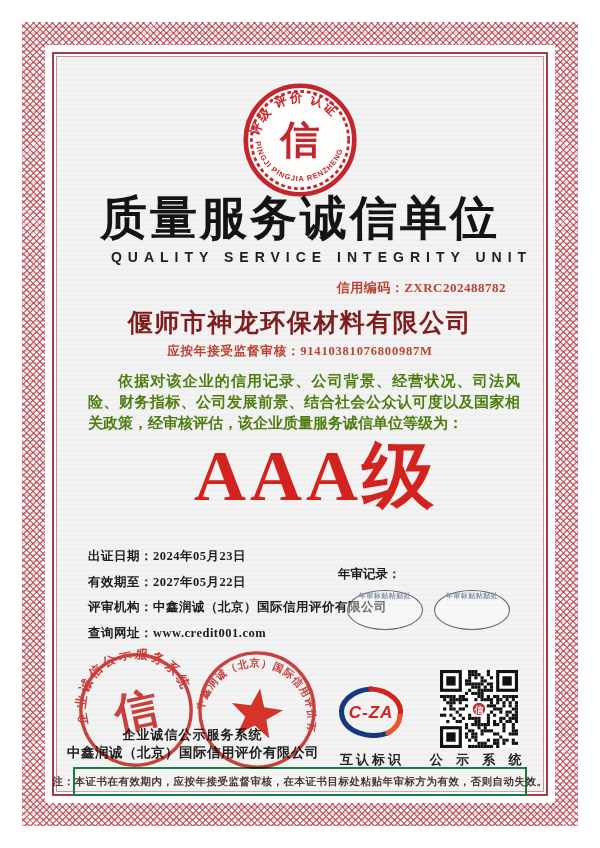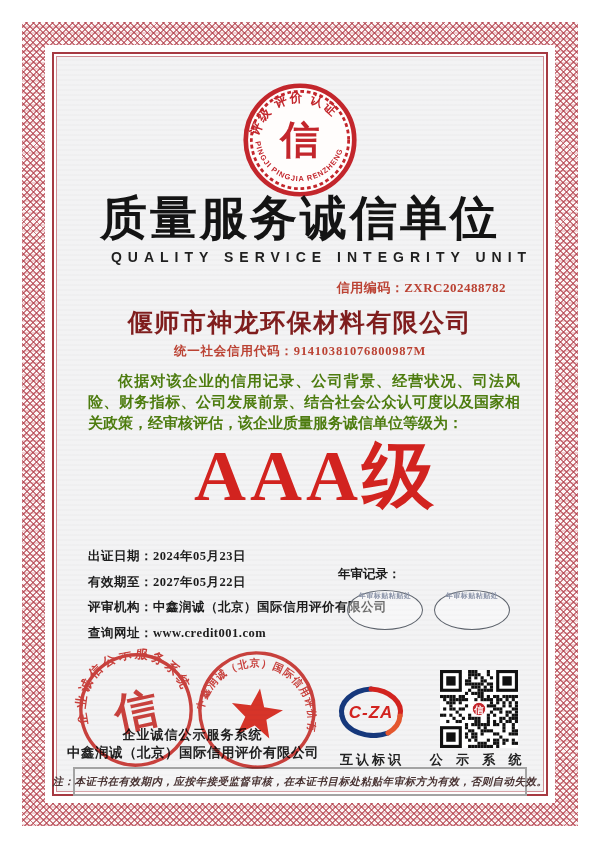--- a/index.html
+++ b/index.html
@@ -55,22 +55,22 @@
   .seal-left{left:77px;top:651px;width:118px;height:118px;transform:rotate(-12deg);}
   .seal-right{left:196px;top:649px;width:122px;height:122px;transform:rotate(8deg);}
 
   .cza{left:336px;top:686px;width:70px;height:52px;}
   .cza-label{left:328px;top:751px;width:88px;text-align:center;font-size:13px;font-weight:900;
     letter-spacing:3px;color:#222;}
   .qr{left:440px;top:670px;width:78px;height:78px;}
   .qr-label{left:428px;top:751px;width:100px;text-align:center;font-size:13px;font-weight:900;
     letter-spacing:5px;color:#222;}
 
-  .note-box{left:73px;top:767px;width:450px;height:25px;border:2px solid #a3a3a3;
-    display:flex;align-items:center;justify-content:center;background:rgba(255,255,255,.2);font-style:italic;}
+  .note-box{left:73px;top:767px;width:450px;height:25px;border:2px solid #15803d;
+    display:flex;align-items:center;justify-content:center;background:rgba(255,255,255,.2);}
   .note-box span{font-size:10.5px;font-weight:700;color:#4a3434;letter-spacing:.5px;white-space:nowrap;}
 </style>
 </head>
 <body>
 
 <div class="page">
   <div class="guilloche"></div>
   <div class="border-gap"></div>
   <div class="border-line-outer"></div>
   <div class="border-line-inner"></div>
@@ -94,21 +94,21 @@
   </div>
 
   <div class="abs center-text title">质量服务诚信单位</div>
   <div class="abs center-text subtitle">QUALITY SERVICE INTEGRITY UNIT</div>
   <div class="abs credit-line">
     <span>信用编码：</span><span>ZXRC202488782</span>
   </div>
 
   <div class="abs center-text company">偃师市神龙环保材料有限公司</div>
   <div class="abs center-text uscc">
-    <span>统一社会信用代码：</span><span>91410381076800987M</span>
+    <span>应按年接受监督审核：</span><span>91410381076800987M</span>
   </div>
 
   <div class="abs paragraph">依据对该企业的信用记录、公司背景、经营状况、司法风险、财务指标、公司发展前景、结合社会公众认可度以及国家相关政策，经审核评估，该企业质量服务诚信单位等级为：</div>
 
   <div class="abs center-text grade">AAA级</div>
 
   <div class="abs details">
     <div class="row"><span>出证日期：</span><span>2024年05月23日</span></div>
     <div class="row"><span>有效期至：</span><span>2027年05月22日</span></div>
     <div class="row"><span>评审机构：</span><span>中鑫润诚（北京）国际信用评价有限公司</span></div>

